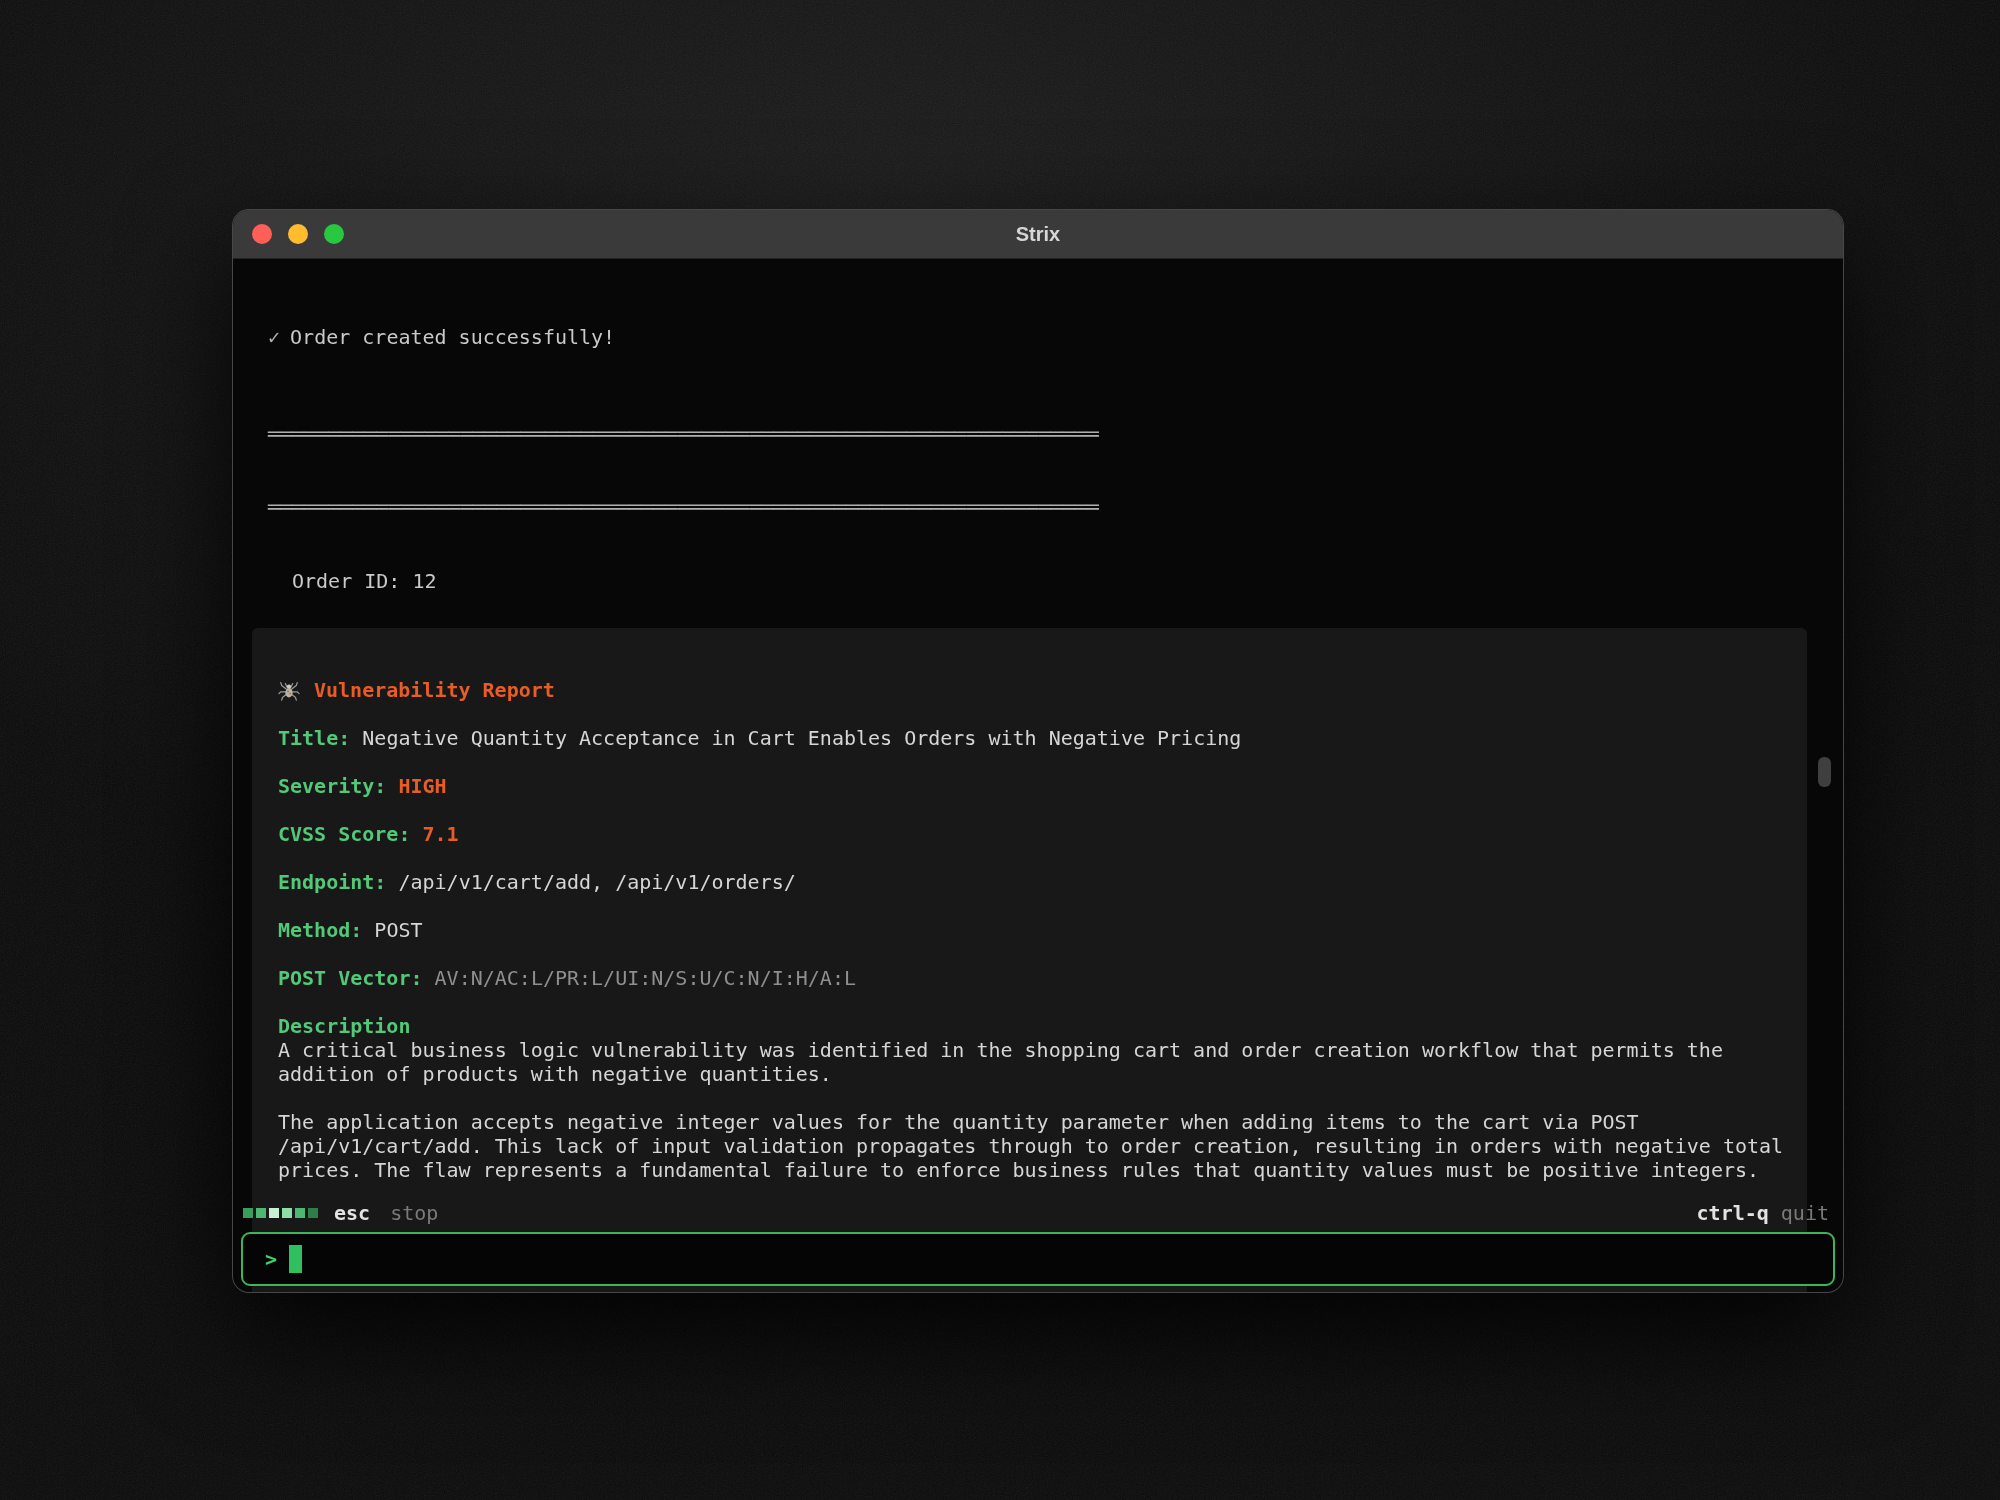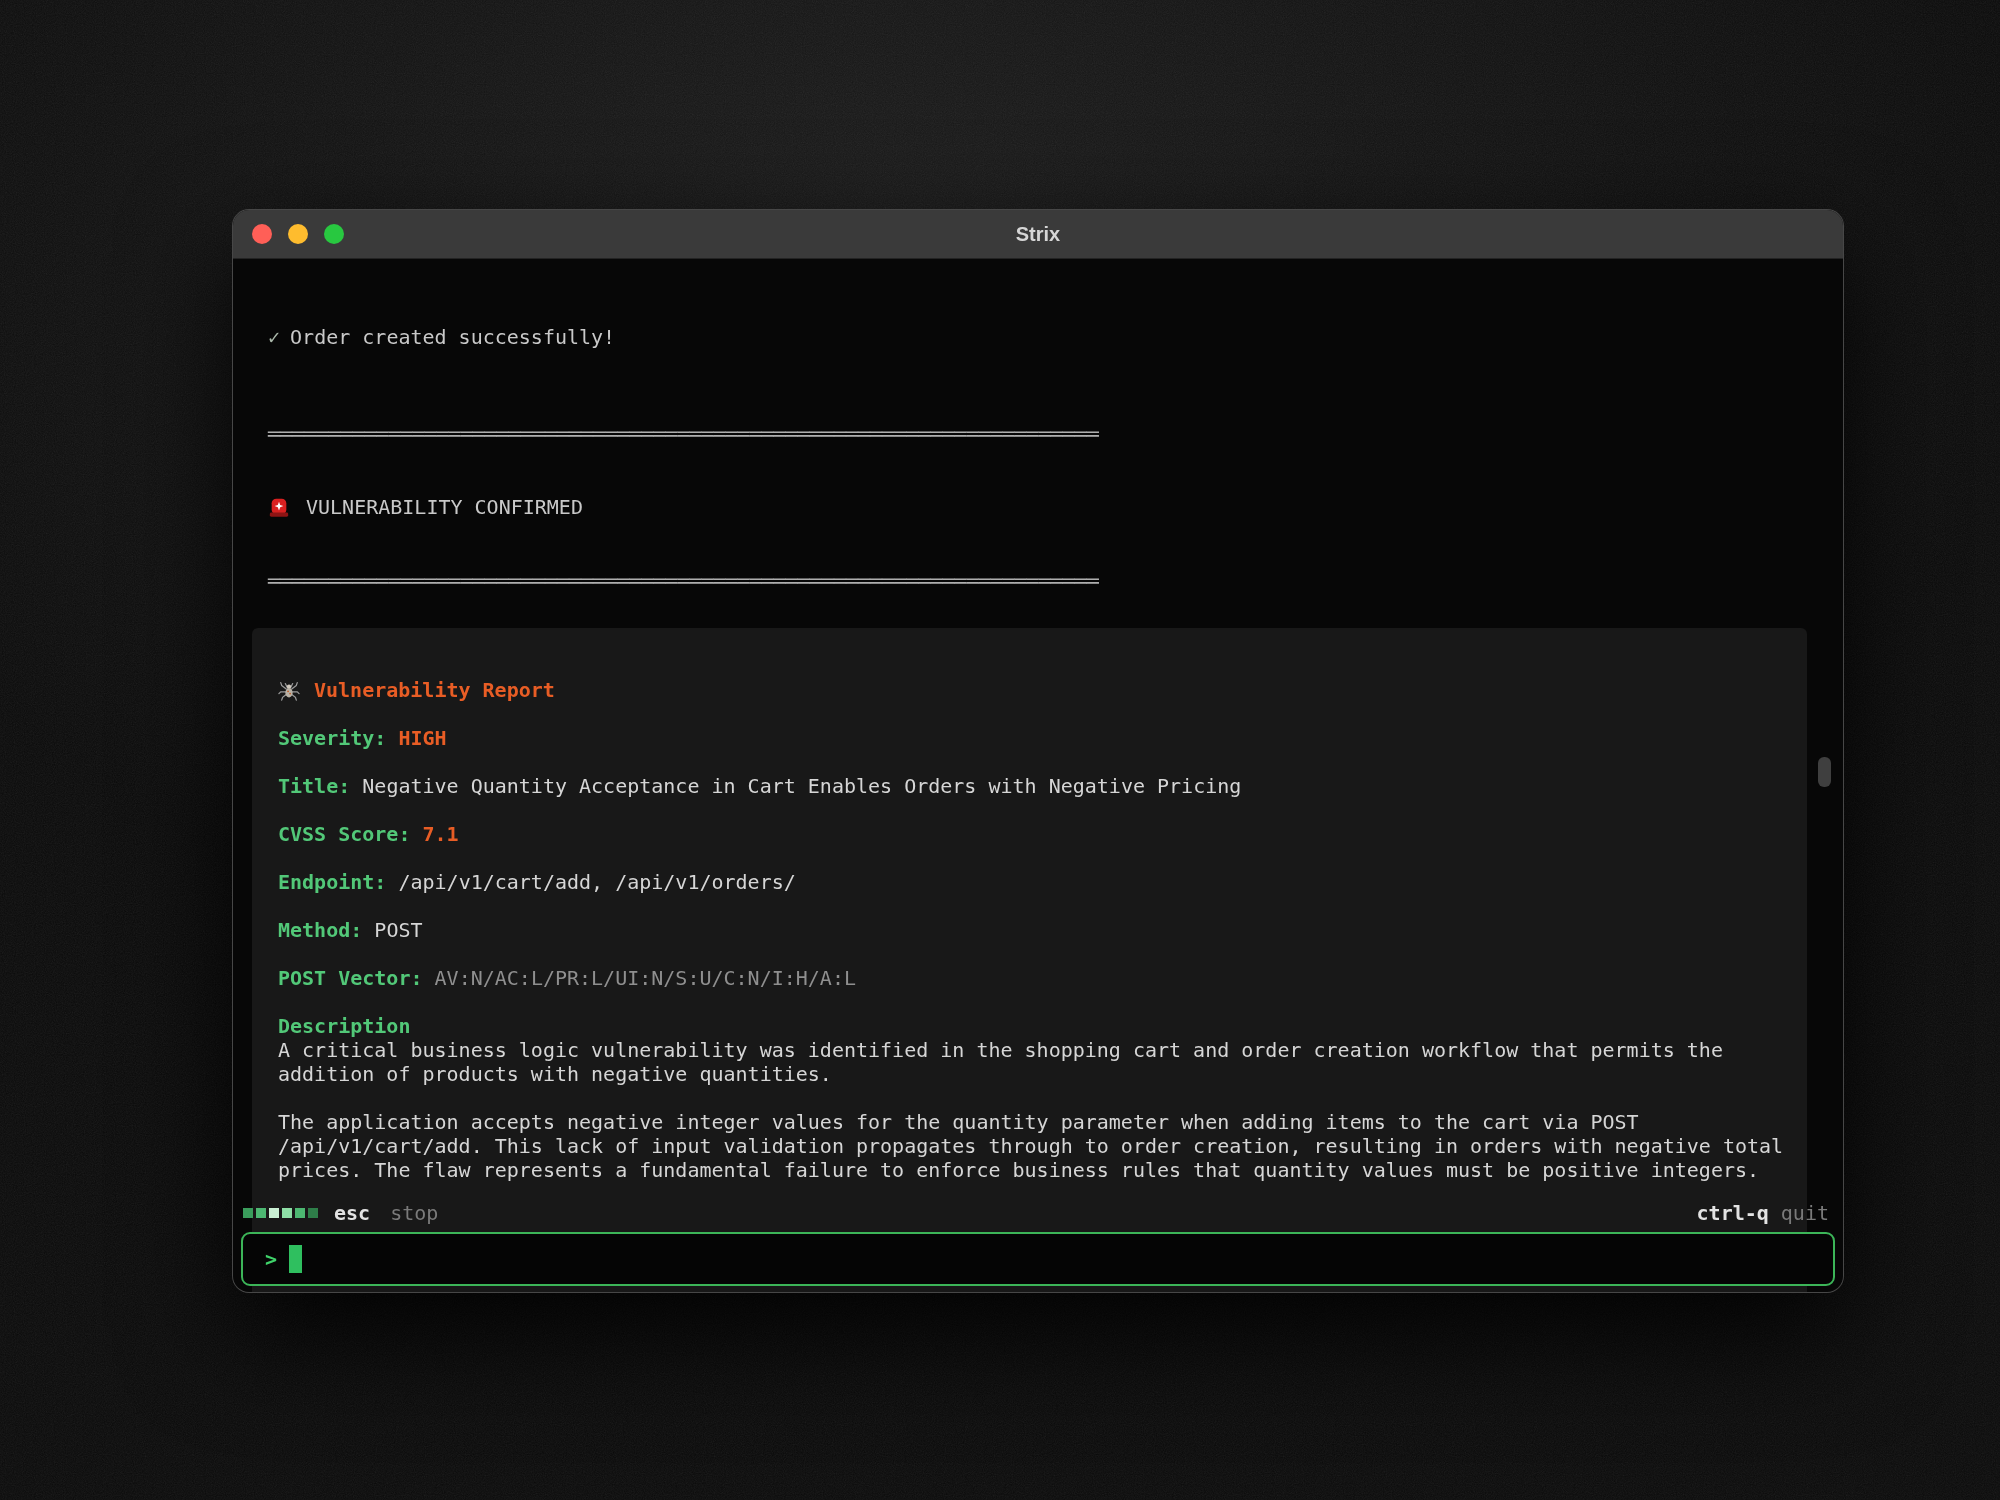--- a/index.html
+++ b/index.html
@@ -80,25 +80,20 @@
         <span class="light" style="background: rgb(255, 95, 87);"></span>
         <span class="light" style="background: rgb(254, 188, 46);"></span>
         <span class="light" style="background: rgb(40, 200, 64);"></span>
       </div>
       <div class="win-title">Strix</div>
     </div>
 
     <div class="log">
       <div class="line"><span class="check">✓</span><span>Order created successfully!</span></div>
       <div class="line divider mt1">═════════════════════════════════════════════════════════════════════</div>
-      <div class="line"><span class="icon22"><svg viewBox="0 0 24 24">
-              <rect x="4" y="3" width="16" height="17" rx="5" fill="#d92020"></rect>
-              <rect x="2" y="18" width="20" height="4.5" rx="1.5" fill="#8e1414"></rect>
-              <path d="M12 6.2l1.3 3.5 3.5 1.3-3.5 1.3-1.3 3.5-1.3-3.5-3.5-1.3 3.5-1.3z" fill="#fff"></path>
-            </svg></span><span>VULNERABILITY CONFIRMED</span></div>
       <div class="line divider">═════════════════════════════════════════════════════════════════════</div>
       <div class="line indent">Order ID: 12</div>
       <div class="line indent">Status: pending</div>
       <div class="line indent">Total Price: $-149.9</div>
       <div class="line indent mt2">IMPACT: Order with negative total created!</div>
       <div class="line divider mt2">═════════════════════════════════════════════════════════════════════</div>
       <div class="line mt2"><span class="check">✓</span><span>Exploitation successful</span></div>
     </div>
 
     <div class="panel">
@@ -112,22 +107,22 @@
                   <path d="M9 17l-4 3-1 3"></path>
                   <path d="M15 17l4 3 1 3"></path>
                   <path d="M10 9L8 5"></path>
                   <path d="M14 9l2-4"></path>
                 </g>
                 <circle cx="12" cy="8.5" r="2.4" fill="#cfc8bd"></circle>
                 <ellipse cx="12" cy="15" rx="4" ry="5.2" fill="#b9b2a6"></ellipse>
                 <circle cx="11" cy="13.5" r="0.9" fill="#c2571d"></circle>
                 <circle cx="13.2" cy="16" r="0.9" fill="#c2571d"></circle>
               </svg></span><span>Vulnerability Report</span></div>
+        <div class="field"><span class="label">Title:</span> <span class="val">Negative Quantity Acceptance in Cart Enables Orders with Negative Pricing</span></div>
         <div class="field"><span class="label">Severity:</span> <span class="val orange">HIGH</span></div>
-        <div class="field"><span class="label">Title:</span> <span class="val">Negative Quantity Acceptance in Cart Enables Orders with Negative Pricing</span></div>
         <div class="field"><span class="label">CVSS Score:</span> <span class="val orange">7.1</span></div>
         <div class="field"><span class="label">Endpoint:</span> <span class="val">/api/v1/cart/add, /api/v1/orders/</span></div>
         <div class="field"><span class="label">Method:</span> <span class="val">POST</span></div>
         <div class="field"><span class="label">POST Vector:</span> <span class="val dim">AV:N/AC:L/PR:L/UI:N/S:U/C:N/I:H/A:L</span></div>
         <div class="desc-head">Description</div>
         <div class="para gap">A critical business logic vulnerability was identified in the shopping cart and order creation workflow that permits the
 addition of products with negative quantities.</div>
         <div class="para">The application accepts negative integer values for the quantity parameter when adding items to the cart via POST
 /api/v1/cart/add. This lack of input validation propagates through to order creation, resulting in orders with negative total
 prices. The flaw represents a fundamental failure to enforce business rules that quantity values must be positive integers.</div>

